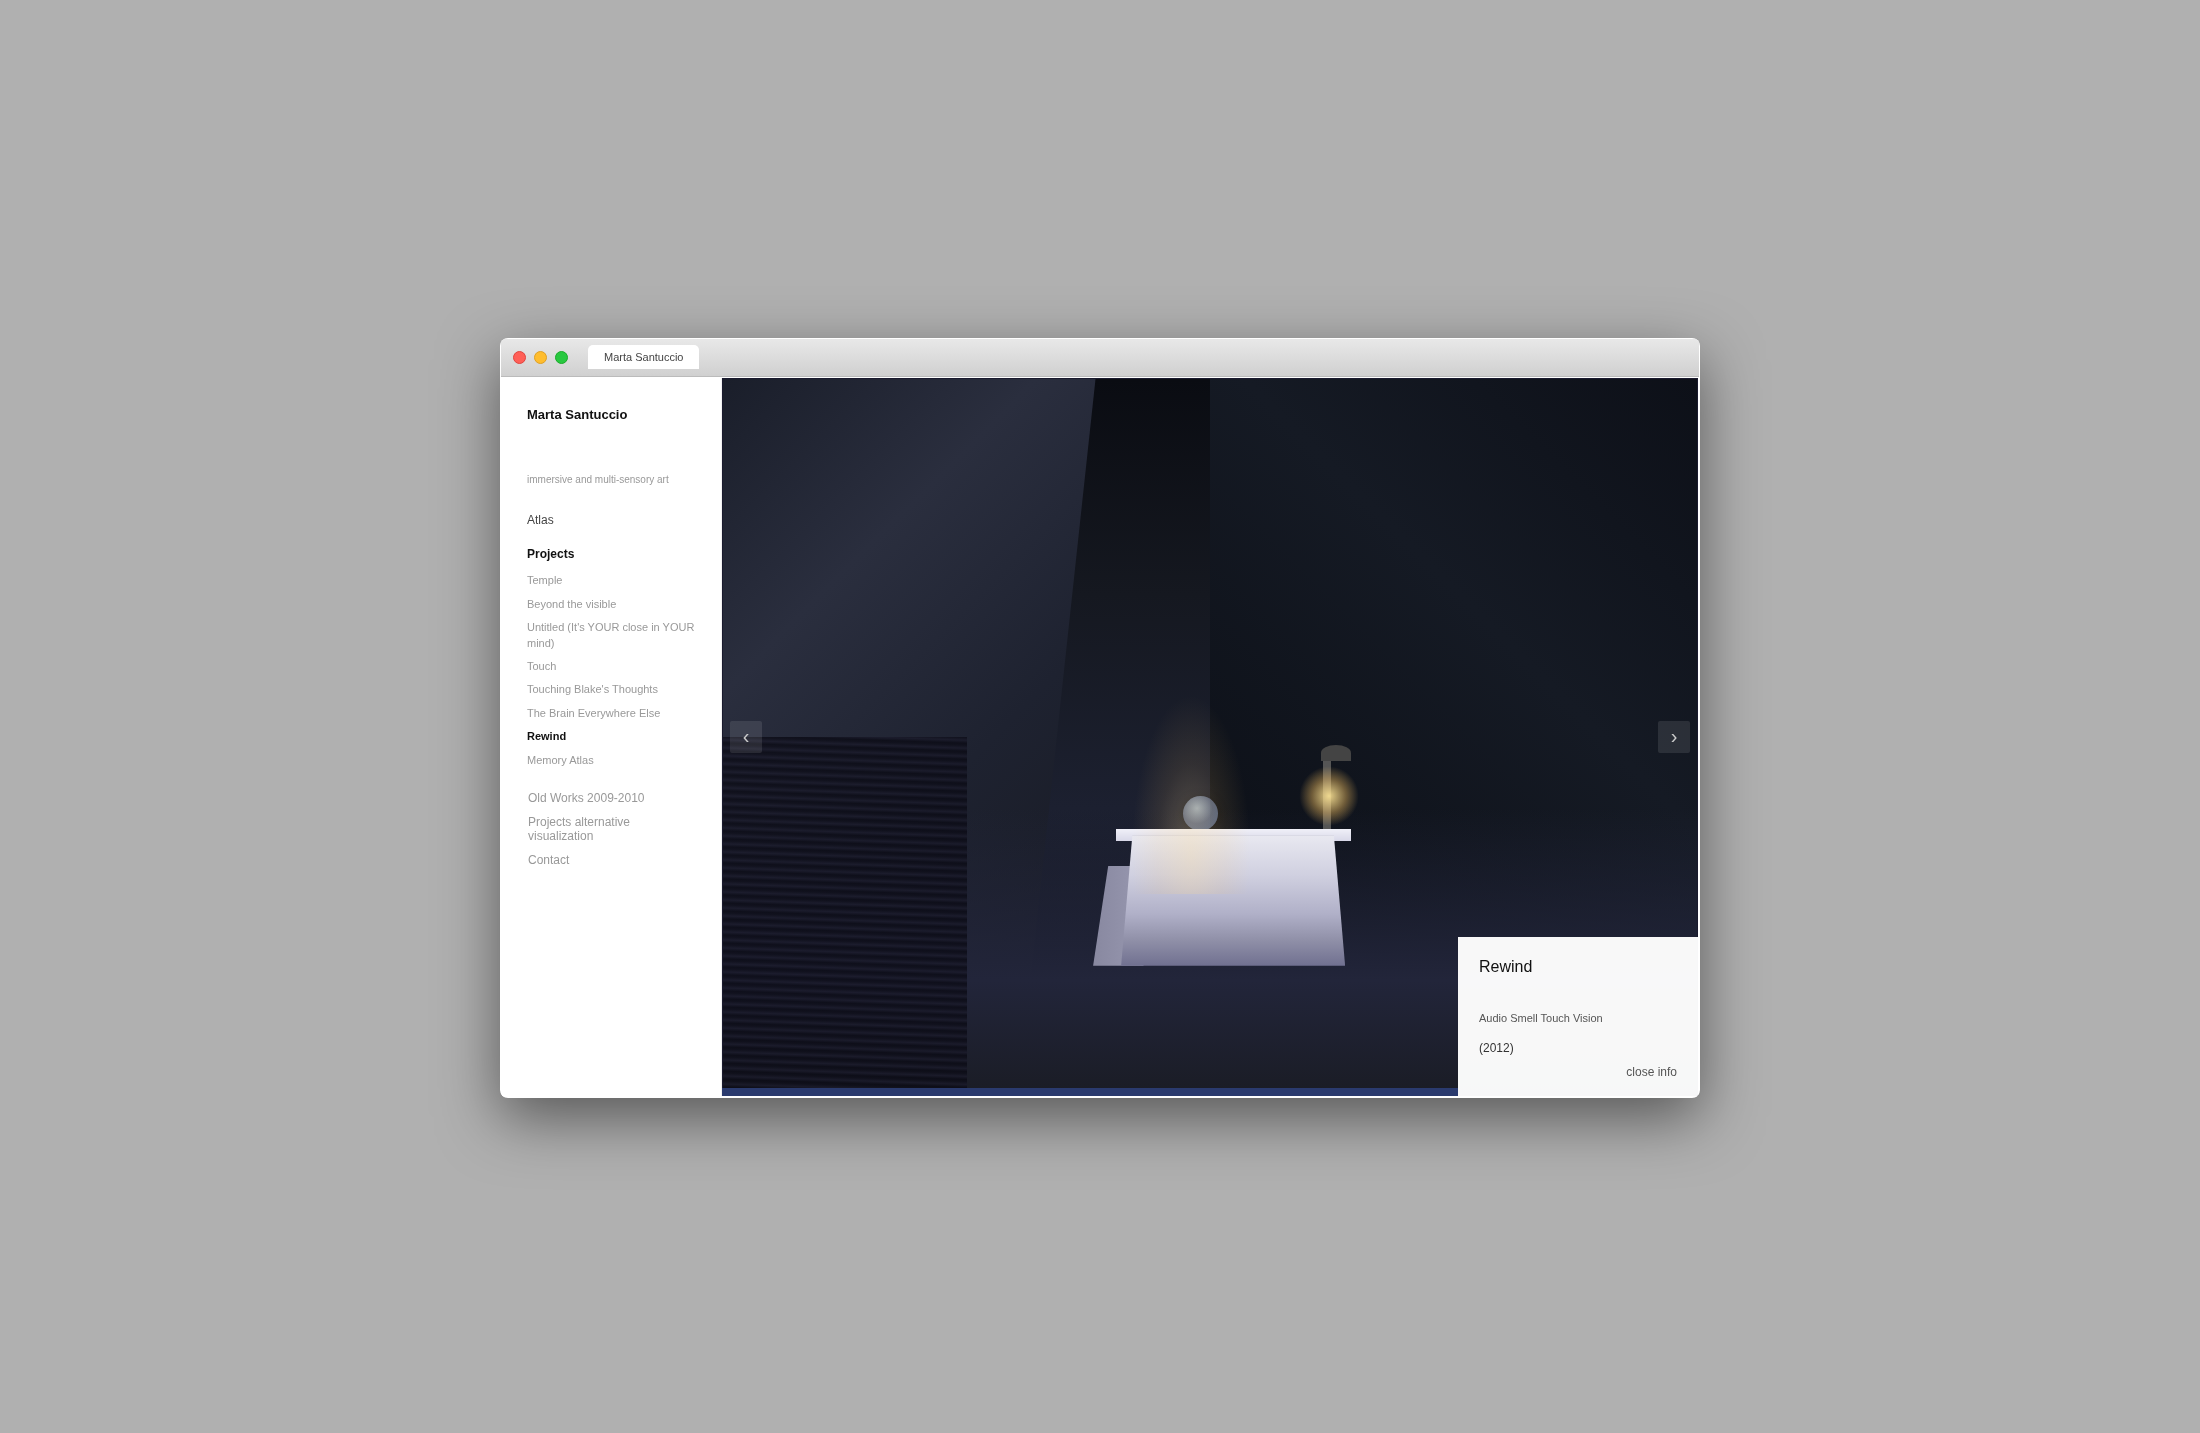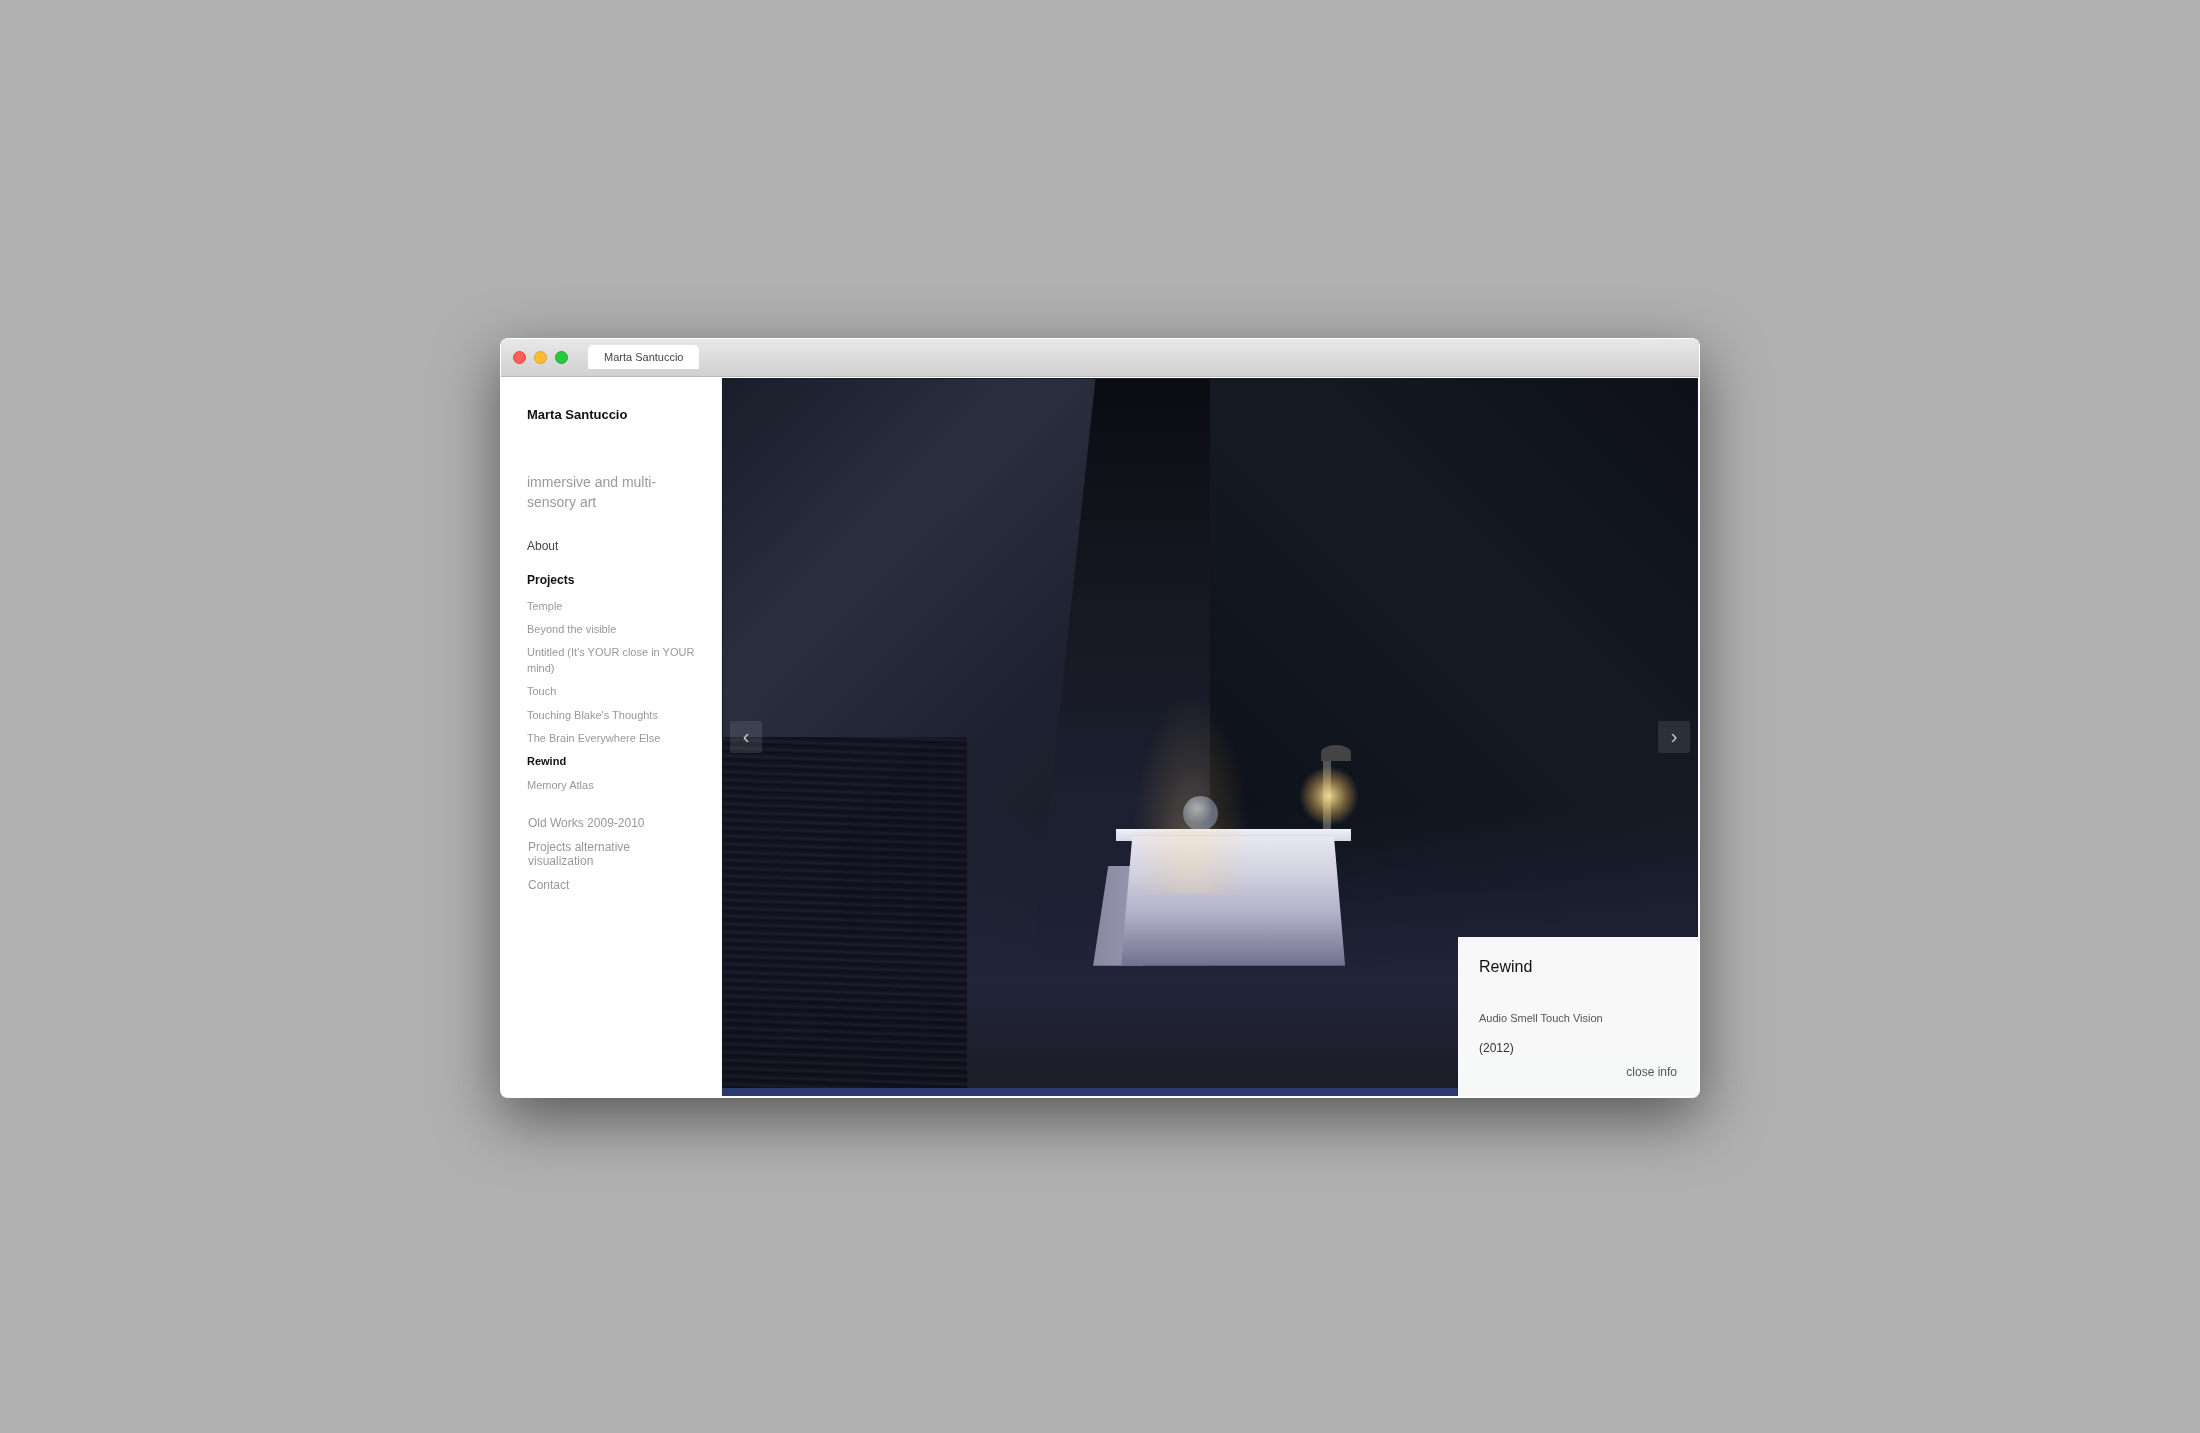--- a/index.html
+++ b/index.html
@@ -68,21 +68,21 @@
 
     .site-title {
       font-size: 13px;
       font-weight: 700;
       color: #111;
       margin-bottom: 4px;
       line-height: 1.3;
     }
 
     .site-subtitle {
-      font-size: 14px;
+      font-size: 10px;
       color: #999;
       margin-bottom: 24px;
       line-height: 1.4;
       margin-top: 48px;
     }
 
     .nav-about {
       font-size: 12px;
       color: #444;
       margin-bottom: 18px;
@@ -387,21 +387,21 @@
     <div class="traffic-light traffic-max"></div>
     <div class="browser-tab">Marta Santuccio</div>
   </div>
 
   <div class="browser-content">
 
     <div class="sidebar">
       <div class="site-title">Marta Santuccio</div>
       <div class="site-subtitle">immersive and multi-sensory art</div>
 
-      <a class="nav-about">About</a>
+      <a class="nav-about">Atlas</a>
 
       <div class="nav-section-label">Projects</div>
 
       <a class="nav-item">Temple</a>
       <a class="nav-item">Beyond the visible</a>
       <a class="nav-item">Untitled (It's YOUR close in YOUR mind)</a>
       <a class="nav-item">Touch</a>
       <a class="nav-item">Touching Blake's Thoughts</a>
       <a class="nav-item">The Brain Everywhere Else</a>
       <a class="nav-item active">Rewind</a>

